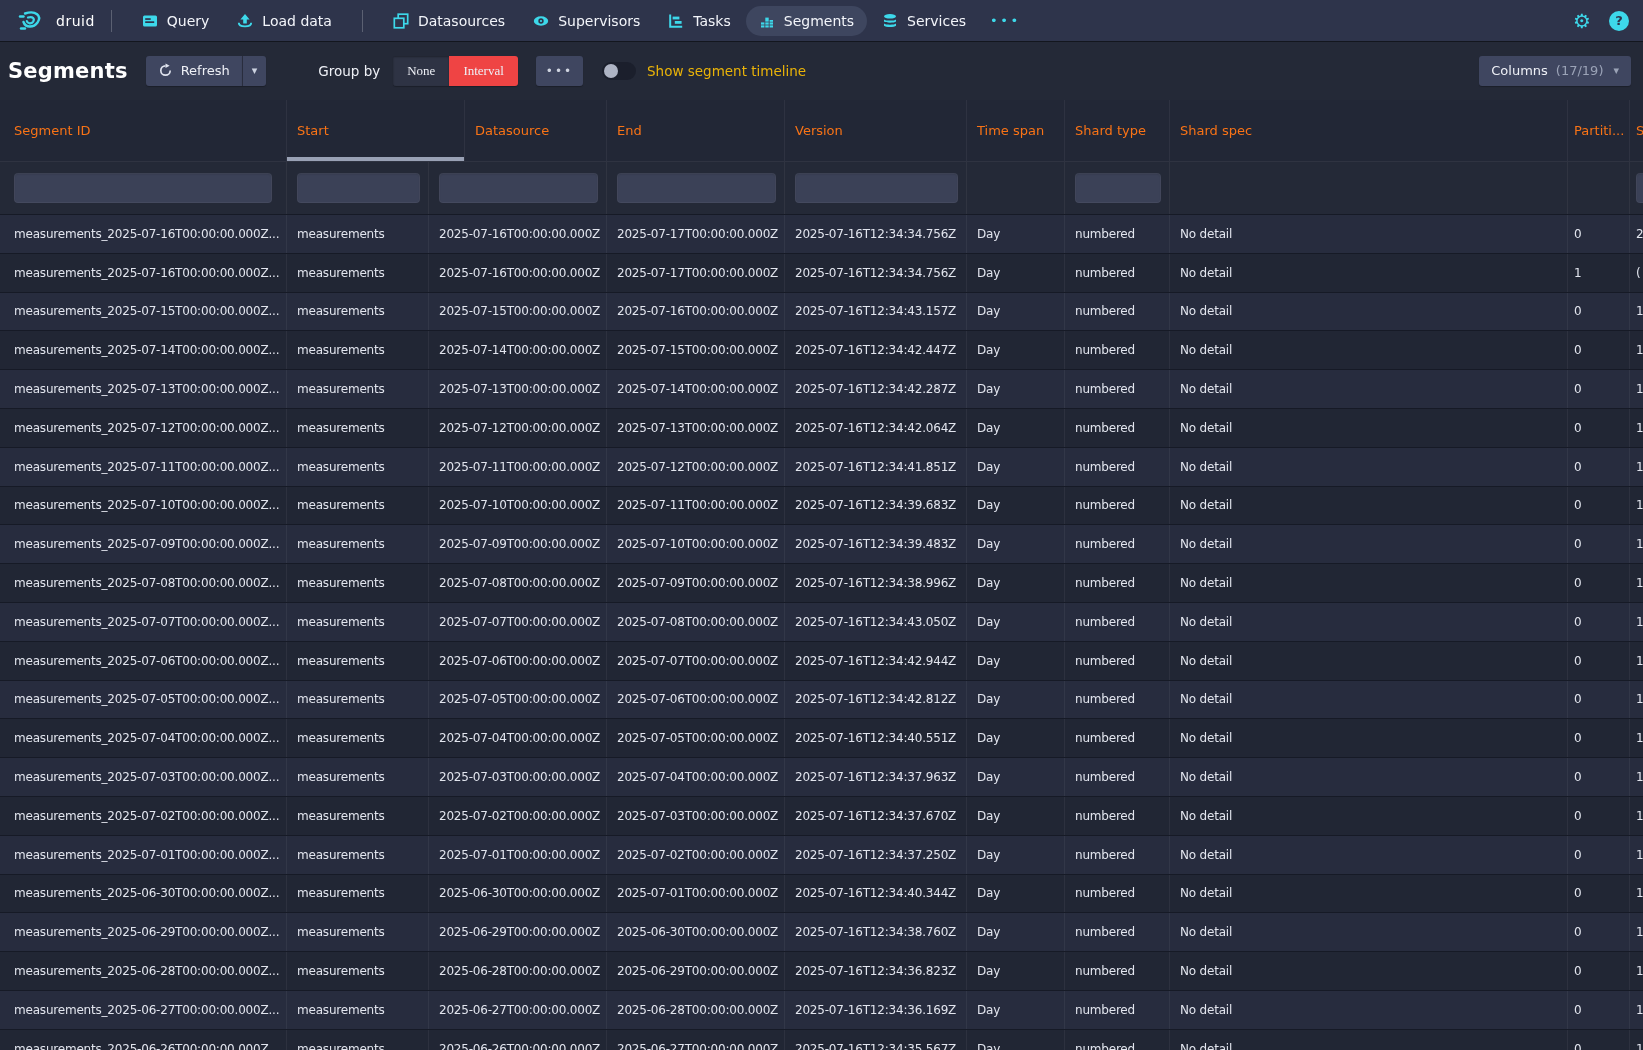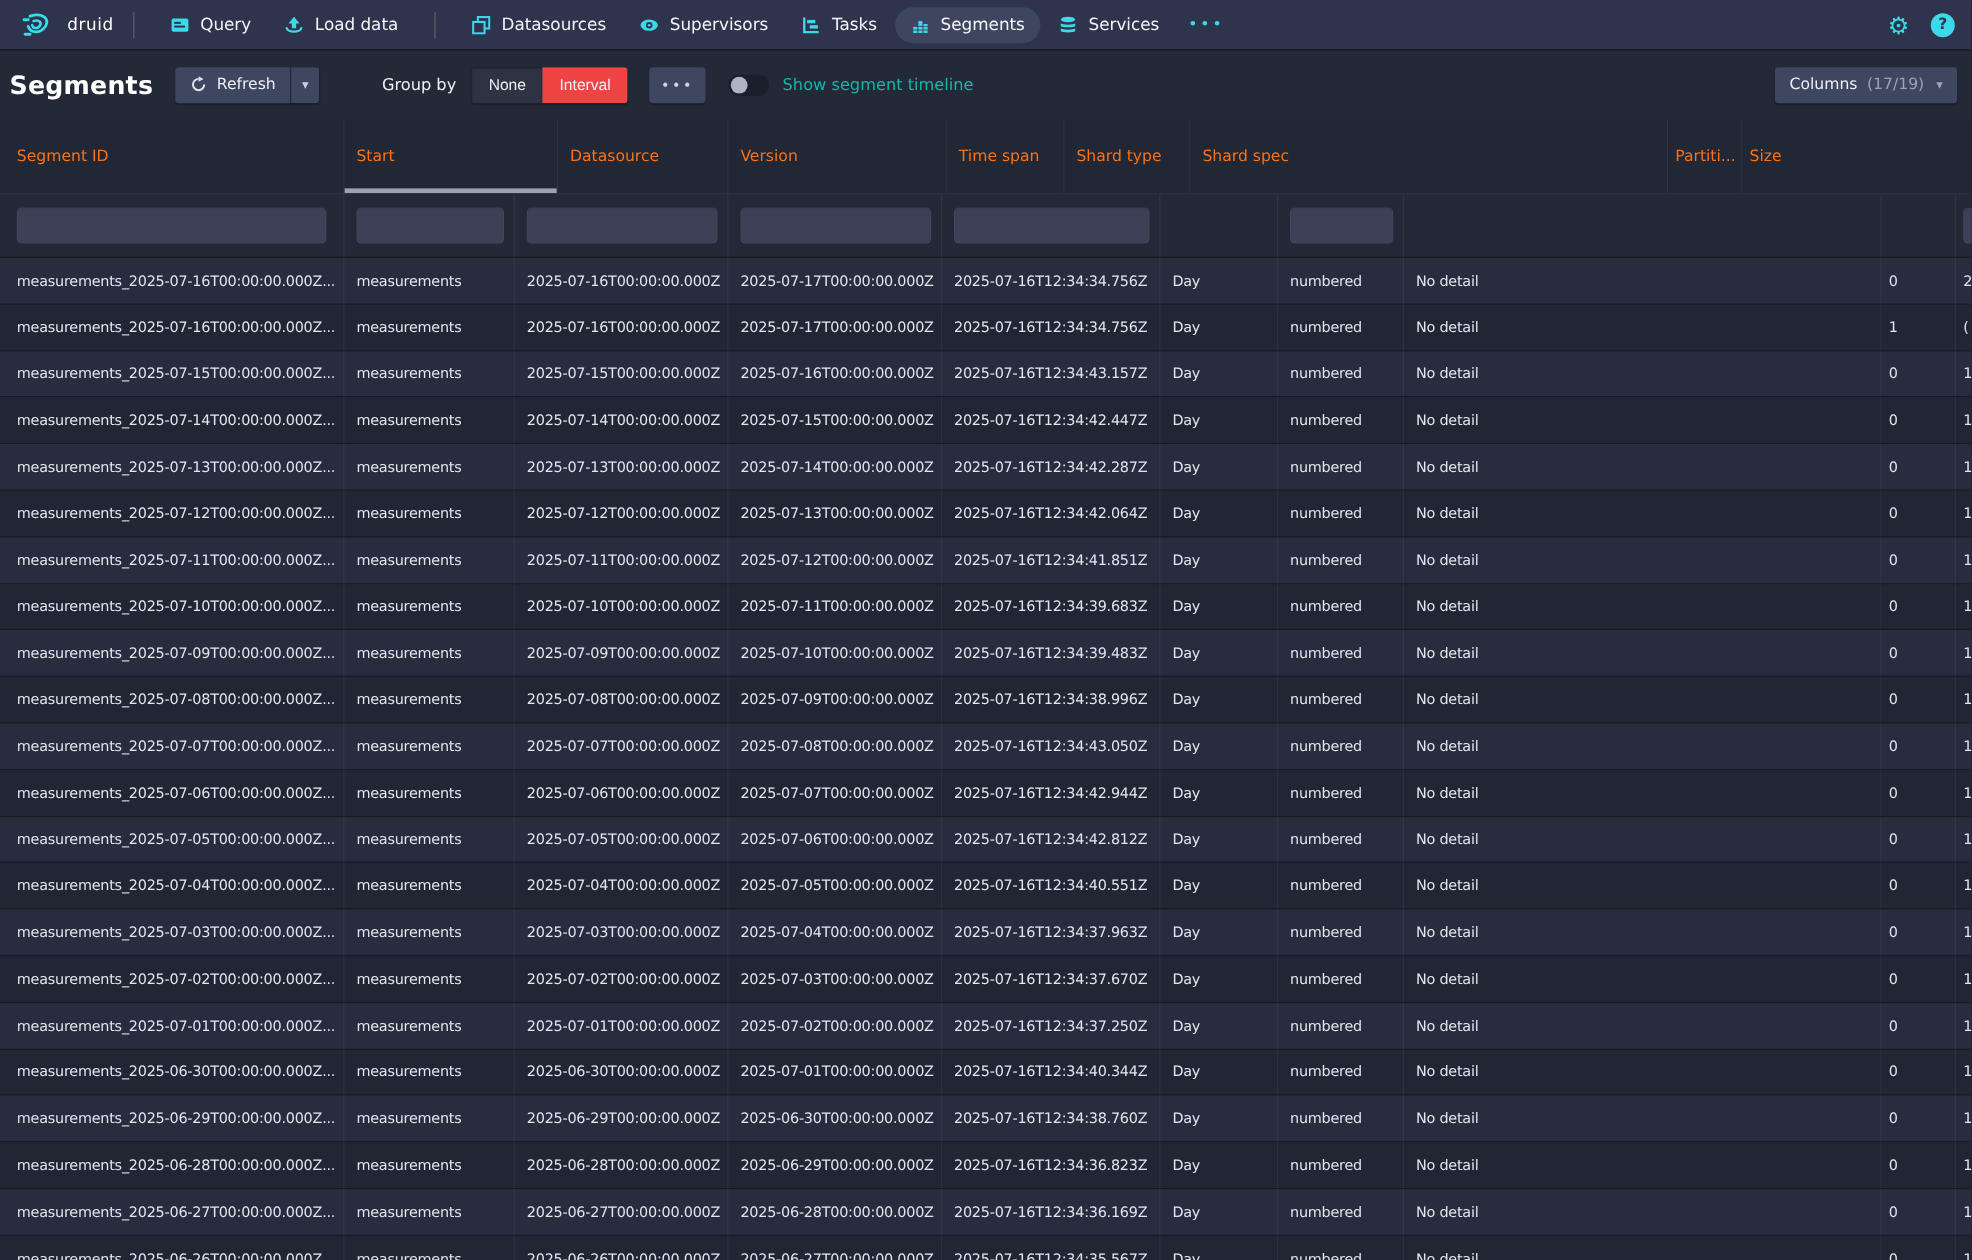--- a/index.html
+++ b/index.html
@@ -41,27 +41,27 @@
     gap:8px; padding:0 12px; cursor:pointer; box-shadow:0 1px 1px rgba(0,0,0,.25);
   }
   .refresh-group { display:flex; margin-left:18px; }
   .refresh-group .main { border-top-right-radius:0; border-bottom-right-radius:0; }
   .refresh-group .caret-seg {
     border-top-left-radius:0; border-bottom-left-radius:0; padding:0 9px;
     border-left:1px solid rgba(0,0,0,.35); color:#ccd2e0; font-size:11px;
   }
   .groupby-label { margin-left:52px; font-size:13.5px; color:#eef0f6; }
   .seg-group { display:flex; margin-left:13px; border-radius:3px; overflow:hidden; box-shadow:0 1px 1px rgba(0,0,0,.25); }
-  .seg-btn { height:30px; border:none; font-family:Liberation Sans, sans-serif; font-size:13px; color:#eef0f6; padding:0 14px; cursor:pointer; }
+  .seg-btn { height:30px; border:none; font-family:Liberation Serif, serif; font-size:13px; color:#eef0f6; padding:0 14px; cursor:pointer; }
   .seg-btn.selected { background:#2e3344; box-shadow:inset 0 1px 2px rgba(0,0,0,.35); }
   .seg-btn.unselected { background:#ef4444; }
   .more-btn { margin-left:18px; padding:0 10px; letter-spacing:2px; color:#cfd4e0; font-size:12px; }
   .switch { margin-left:19px; width:34px; height:18px; border-radius:9px; background:#1b1f2c; position:relative; cursor:pointer; flex:none; }
   .switch .knob { position:absolute; left:2px; top:2px; width:14px; height:14px; border-radius:50%; background:#aeb4c4; }
-  .switch-label { margin-left:11px; font-size:13.5px; color:#14b8a6; white-space:nowrap; }
+  .switch-label { margin-left:11px; font-size:13.5px; color:#eab308; white-space:nowrap; }
   .toolbar-spacer { flex:1; }
   .columns-btn .muted { color:#9ba3b7; }
   .columns-btn .caret { color:#9ba3b7; font-size:11px; margin-left:2px; }
 
   
   .table { width:1760px; }
   .tr, .thead, .filter-row { display:flex; width:1760px; }
   .cell { flex:none; padding:0 8px 0 10px; border-right:1px solid rgba(255,255,255,.055); overflow:hidden; white-space:nowrap; }
   .c0 { width:287px; padding-left:14px; }
   .c1 { width:142px; }
@@ -225,20 +225,21 @@
   </div>
 
   <div class="table">
     <div class="thead">
       <div class="cell th c0">Segment ID</div>
       <div class="cell th c2">
         <span>Start</span>
         <div class="sort-bar"></div>
       </div>
       <div class="cell th c1">Datasource</div>
+      <div class="cell th c3">End</div>
       <div class="cell th c4">Version</div>
       <div class="cell th c5">Time span</div>
       <div class="cell th c6">Shard type</div>
       <div class="cell th c7">Shard spec</div>
       <div class="cell th c8">Partiti...</div>
       <div class="cell th c9">Size</div>
     </div>
 
     <div class="filter-row">
       <div class="cell fc c0">

